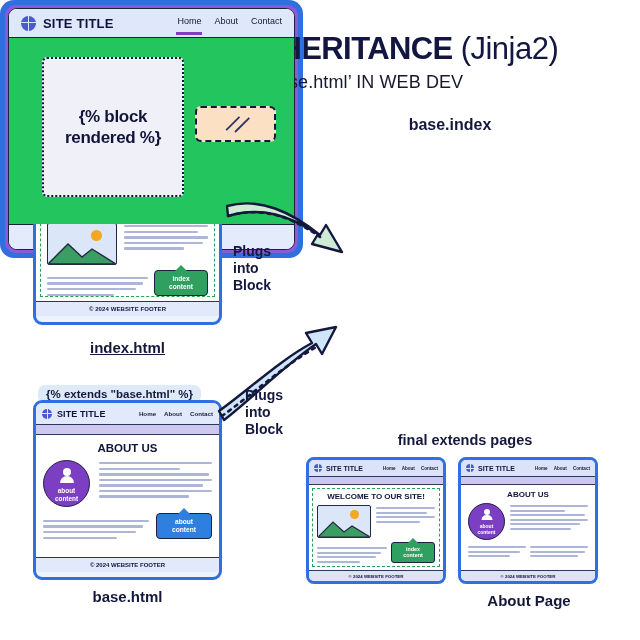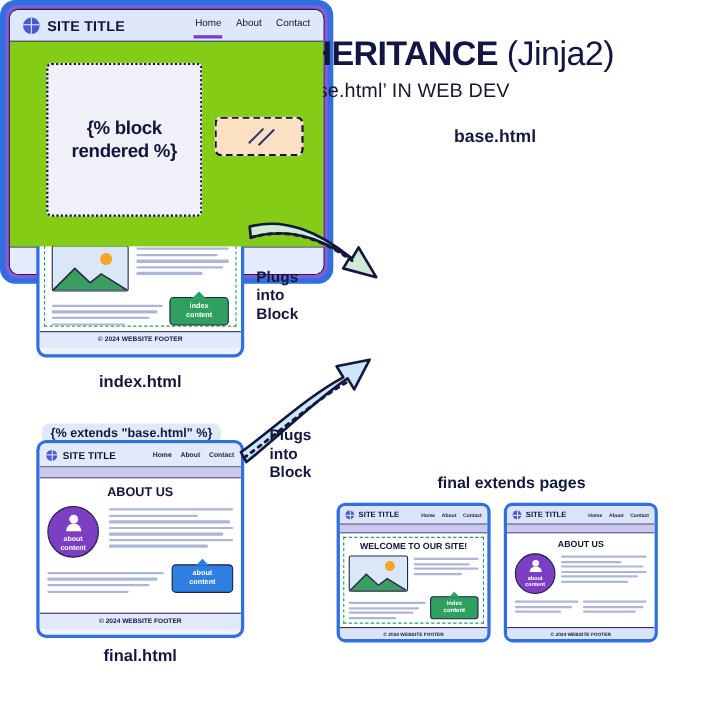--- a/index.html
+++ b/index.html
@@ -93,21 +93,21 @@
     font-size:11.5px;font-weight:bold;color:#14183c;
     padding:3px 8px;white-space:nowrap;
   }
   #index-extends{left:38px;top:144px;}
   #about-extends{left:38px;top:385px;}
 
   .file-label{
     position:absolute;text-align:center;font-size:15px;font-weight:bold;
     color:#14183c;white-space:nowrap;
   }
-  #index-label{left:33px;top:339px;width:189px;}
+  #index-label{left:33px;top:339px;width:189px;text-decoration:underline;}
   #about-label{left:33px;top:588px;width:189px;}
   #base-label{left:300px;top:116px;width:300px;font-size:16px;}
   #frp-label{left:300px;top:432px;width:330px;font-size:14.5px;}
   #home-label{left:303px;top:592px;width:148px;font-size:15px;}
   #aboutpg-label{left:455px;top:592px;width:148px;font-size:15px;}
 
   
   #about-card{left:33px;top:400px;width:189px;height:180px;
     border:3.5px solid #2f6fe0;border-radius:9px;background:#eef2fb;
     box-sizing:border-box;overflow:hidden;}
@@ -162,21 +162,21 @@
     height:28px;background:#dfe8fb;border-bottom:1.8px solid #1d2140;
     display:flex;align-items:center;padding:0 12px;gap:7px;position:relative;
   }
   #base-header .globe{width:15px;height:15px;}
   #base-sitetitle{font-size:13px;font-weight:bold;letter-spacing:0.2px;}
   #base-nav{margin-left:auto;display:flex;gap:13px;font-size:9px;align-items:center;}
   #base-nav .item{position:relative;padding-bottom:5px;}
   #base-nav .item.active::after{
     content:"";position:absolute;left:-1px;right:-1px;bottom:-4px;height:2.4px;background:#7c3fc4;
   }
-  #base-content{flex:1;position:relative;background:#84cc16;}
+  #base-content{flex:1;position:relative;background:#22c55e;}
   #base-block{
     position:absolute;left:33px;top:19px;width:142px;height:140px;
     border:2.6px dotted #14183c;border-radius:5px;background:#f0f0f8;
     display:flex;align-items:center;justify-content:center;
     font-size:17px;font-weight:bold;line-height:21px;text-align:center;
     letter-spacing:-0.3px;box-sizing:border-box;
   }
   #base-placeholder{
     position:absolute;left:186px;top:68px;width:81px;height:36px;
     border:2.4px dashed #14183c;border-radius:6px;background:#fce0c4;
@@ -343,23 +343,23 @@
             <div class="ln" style="width:70%"></div>
         </div>
         <div class="badge-blue">
           <span>about</span><br>
           <span>content</span>
         </div>
       </div>
     </div>
     <div id="about-footer">© 2024 WEBSITE FOOTER</div>
   </div>
-  <div class="file-label" id="about-label">final.html</div>
-
-  <div class="file-label" id="base-label">base.html</div>
+  <div class="file-label" id="about-label">base.html</div>
+
+  <div class="file-label" id="base-label">base.index</div>
   <div id="base-card">
     <div id="base-inner-ring">
       <div id="base-window">
         <div id="base-header">
           <span class="globe"></span>
           <span id="base-sitetitle">SITE TITLE</span>
           <span id="base-nav">
             <span class="item active">Home</span>
             <span class="item">About</span>
             <span class="item">Contact</span>
@@ -489,14 +489,15 @@
           <div class="t-lines">
             <div class="tln" style="width:100%"></div>
               <div class="tln" style="width:94%"></div>
             <div class="tln" style="width:82%"></div>
           </div>
         </div>
       </div>
     </div>
     <div class="thumb-footer">© 2024 WEBSITE FOOTER</div>
   </div>
+  <div class="file-label" id="aboutpg-label">About Page</div>
 
 </div>
 
 </body></html>

